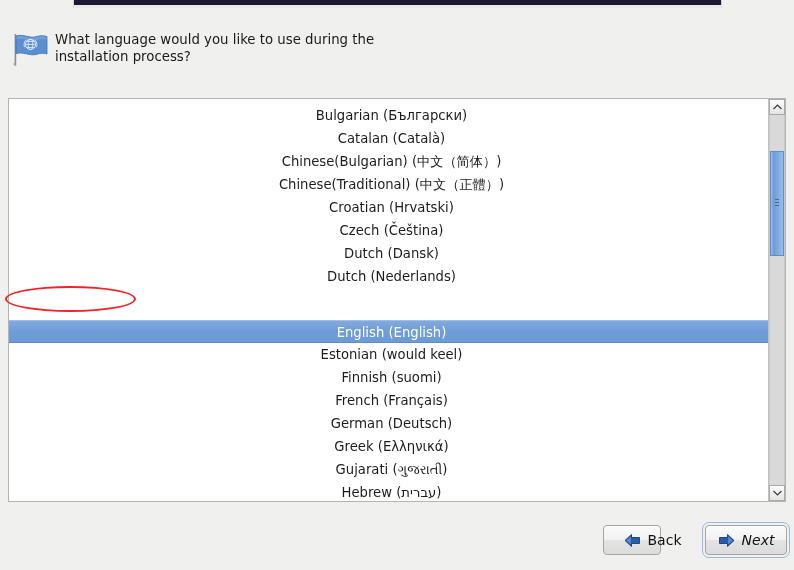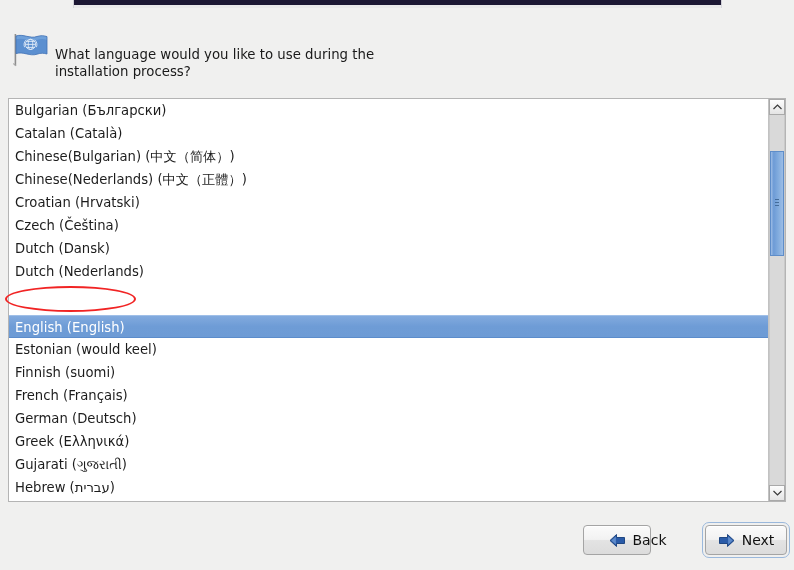--- a/index.html
+++ b/index.html
@@ -53,21 +53,21 @@
   }
   #flag-icon {
     margin-left: 10px;
     margin-top: 8px;
     width: 40px;
     height: 38px;
     flex: 0 0 auto;
   }
   #header-text {
     margin-left: 5px;
-    margin-top: 24px;
+    margin-top: 9px;
     font-size: 13.3px;
     line-height: 17px;
     color: #1a1a1a;
     max-width: 330px;
   }
 
   
   #list-frame {
     position: absolute;
     left: 8px;
@@ -76,21 +76,23 @@
     height: 404px;
     background: #ffffff;
     border: 1px solid #b4b4b4;
     box-sizing: border-box;
     display: flex;
   }
   #list-viewport {
     flex: 1 1 auto;
     overflow: hidden;
     position: relative;
-    box-sizing: border-box;
+    padding-top: 5px;
+    box-sizing: border-box;
+    text-align: center;
   }
   .list-row {
     height: 23px;
     line-height: 23px;
     padding-left: 6px;
     font-size: 13.2px;
     color: #1c1c1c;
     white-space: nowrap;
     box-sizing: border-box;
   }
@@ -189,22 +191,22 @@
     box-sizing: border-box;
     display: flex;
     align-items: center;
     justify-content: center;
     gap: 7px;
     font-size: 14px;
     color: #111;
     cursor: default;
     box-shadow: inset 0 1px 0 #ffffff;
   }
-  #back-button { left: 583px; width: 68px; padding-left: 41px; }
-  #next-button { left: 705px; width: 82px; }
+  #back-button { left: 603px; width: 58px; padding-left: 41px; }
+  #next-button { left: 705px; width: 82px; font-style: italic; }
   .btn.focused {
     outline: 1px solid #9ab8dc;
     outline-offset: 2px;
     border-radius: 4px;
   }
   .btn .label { line-height: 1; }
   .btn svg { display: block; }
 </style>
 </head>
 <body>
@@ -236,21 +238,21 @@
     </svg>
   </span>
   <div id="header-text">What language would you like to use during the installation process?</div>
 </div>
 
 <div id="list-frame">
   <div id="list-viewport">
     <div class="list-row">Bulgarian (Български)</div>
     <div class="list-row">Catalan (Català)</div>
     <div class="list-row">Chinese(Bulgarian) (中文（简体）)</div>
-    <div class="list-row">Chinese(Nederlands) (中文（正體）)</div>
+    <div class="list-row">Chinese(Traditional) (中文（正體）)</div>
     <div class="list-row">Croatian (Hrvatski)</div>
     <div class="list-row">Czech (Čeština)</div>
     <div class="list-row">Dutch (Dansk)</div>
     <div class="list-row">Dutch (Nederlands)</div>
     <div class="list-row selected">English (English)</div>
     <div class="list-row">Estonian (would keel)</div>
     <div class="list-row">Finnish (suomi)</div>
     <div class="list-row">French (Français)</div>
     <div class="list-row">German (Deutsch)</div>
     <div class="list-row">Greek (Ελληνικά)</div>

